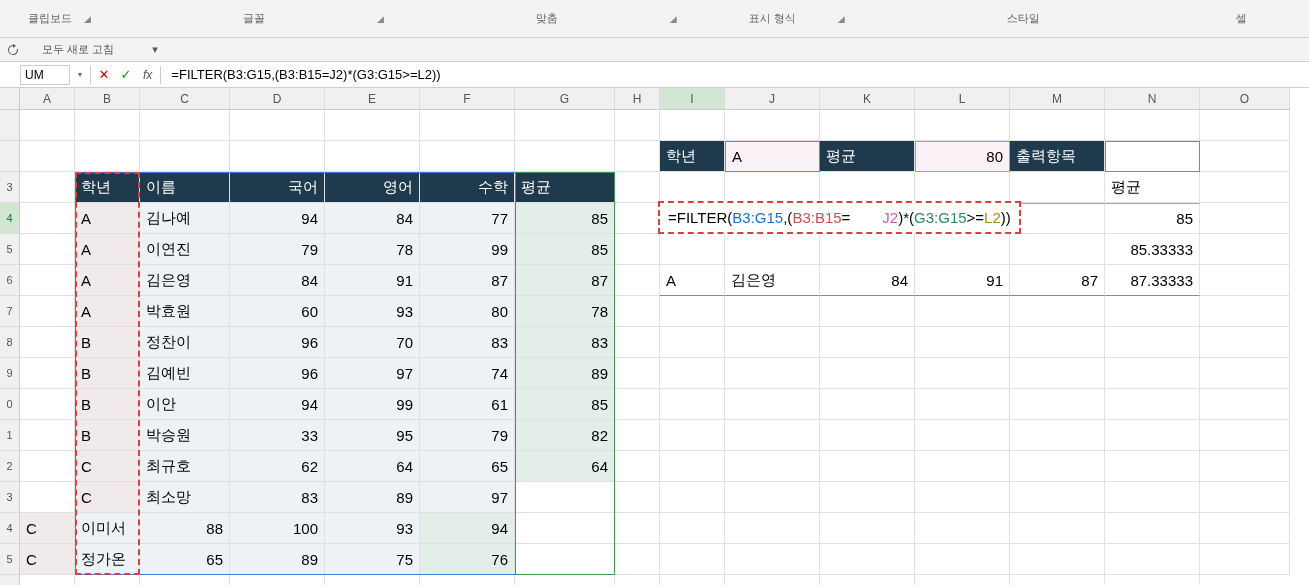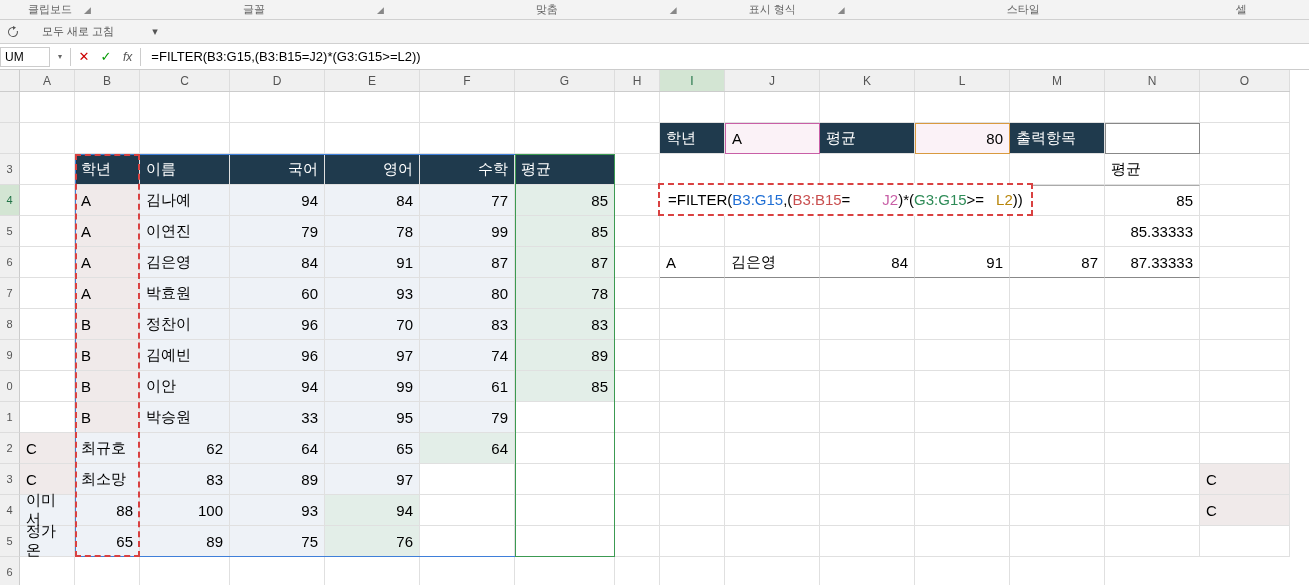--- a/index.html
+++ b/index.html
@@ -7,21 +7,21 @@
   font-family: "Malgun Gothic", Arial, sans-serif;
   font-size: 13px;
   background: #fff;
   width: 1309px;
   overflow: hidden;
 }
 .ribbon-tabs {
   display: flex;
   background: #f3f3f3;
   border-bottom: 1px solid #d0d0d0;
-  height: 20px;
+  height: 38px;
   align-items: center;
   font-size: 11px;
   color: #666;
 }
 .ribbon-group-label { padding: 0 8px; }
 .ribbon-dialog-launcher {
   font-size: 9px;
   color: #888;
   padding: 0 4px;
   cursor: pointer;
@@ -37,21 +37,21 @@
   font-size: 11px;
   color: #555;
 }
 .qa-icon { width: 14px; height: 14px; display: inline-flex; align-items: center; justify-content: center; }
 .formula-bar {
   display: flex;
   align-items: center;
   height: 26px;
   background: #fff;
   border-bottom: 1px solid #ccc;
-  padding: 0 0;
+  padding: 0 20px;
   gap: 4px;
 }
 .name-box {
   width: 50px;
   height: 20px;
   border: 1px solid #ccc;
   font-size: 12px;
   padding: 0 4px;
   background: #fff;
 }
@@ -166,21 +166,21 @@
   font-size: 15px;
   white-space: nowrap;
   display: flex;
   align-items: center;
 }
 .fn-black { color: #000; }
 .fn-blue { color: #1f6ed4; }
 .fn-red { color: #c94f4f; }
 .fn-green { color: #2e8b57; }
 .fn-pink { color: #c85fa6; margin-left: 32px; }
-.fn-orange { color: #b8860b; margin-left: 12px; }
+.fn-orange { color: #b8860b; }
 </style>
 </head>
 <body>
 
 <div class="ribbon-tabs">
   <span class="ribbon-group-label" style="margin-left:20px">클립보드</span>
   <span class="ribbon-dialog-launcher">◢</span>
   <span style="flex:0 0 140px"></span>
   <span class="ribbon-group-label">글꼴</span>
   <span class="ribbon-dialog-launcher" style="margin-left:100px">◢</span>
@@ -406,20 +406,21 @@
         <div class="cell"></div>
         <div class="cell"></div>
         <div class="cell"></div>
         <div class="cell"></div>
         <div class="cell"></div>
         <div class="cell data-light-b">B</div>
         <div class="cell data-light-c">박승원</div>
         <div class="cell data-light-c num">33</div>
         <div class="cell data-light-c num">95</div>
         <div class="cell data-light-c num">79</div>
+        <div class="cell data-light-g num">82</div>
         <div class="cell"></div>
         <div class="cell"></div>
         <div class="cell"></div>
         <div class="cell"></div>
         <div class="cell"></div>
         <div class="cell"></div>
         <div class="cell"></div>
         <div class="cell"></div>
         <div class="cell"></div>
         <div class="cell data-light-b">C</div>

